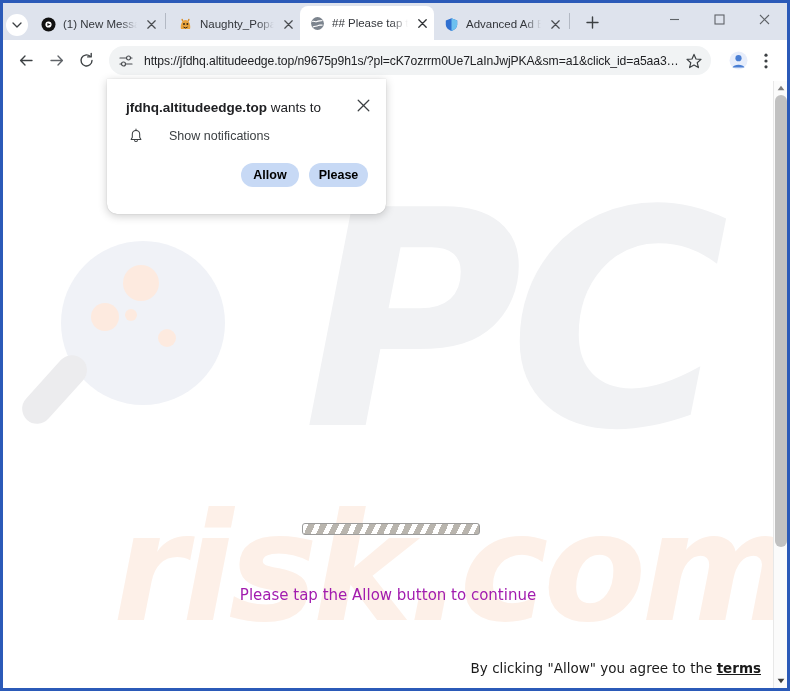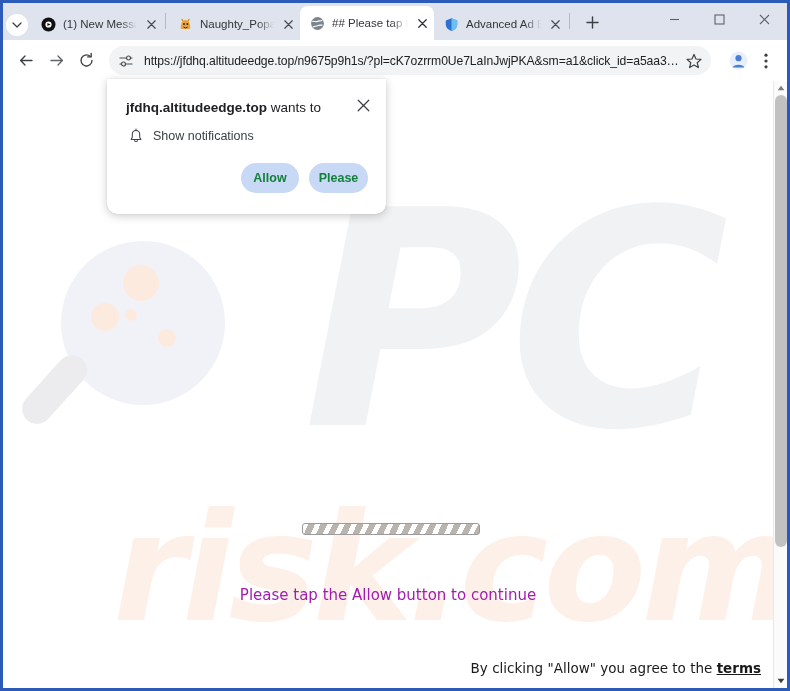--- a/index.html
+++ b/index.html
@@ -270,29 +270,29 @@
     position: absolute; right: 11px; top: 14px;
     width: 24px; height: 24px;
     display: flex; align-items: center; justify-content: center;
     border-radius: 50%;
   }
   #perm-row {
     position: absolute; left: 19px; top: 49px;
     display: flex; align-items: center;
   }
   #perm-bellicon { width: 19px; display: flex; justify-content: center; }
-  #perm-rowlabel { font-size: 12.5px; color: #3c4043; margin-left: 8px; }
+  #perm-rowlabel { font-size: 12.5px; color: #3c4043; margin-left: 24px; }
   .perm-btn {
     position: absolute; top: 84px;
-    height: 30px;
+    height: 24px;
     background: #c7d9f5;
     border-radius: 15px;
     display: flex; align-items: center; justify-content: center;
     font-size: 12.5px;
-    color: #15803d;
+    color: #000000;
     font-weight: bold;
   }
   #perm-allow { right: 87px; width: 58px; }
   #perm-block { right: 18px; width: 59px; }
 </style>
 </head>
 <body>
 
 <div id="window">
 

